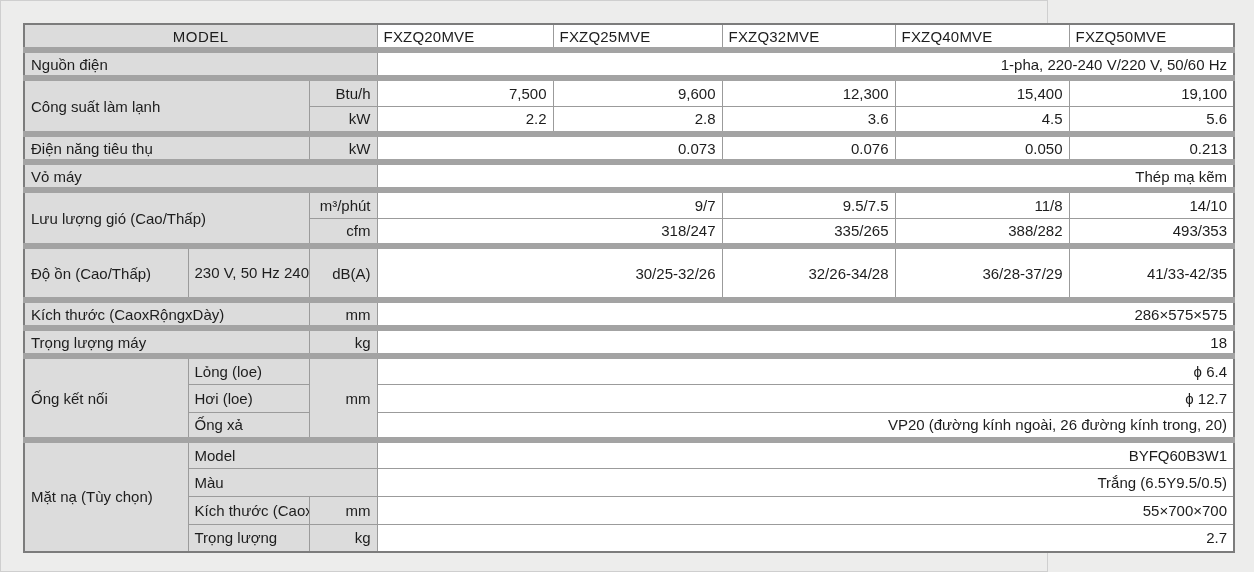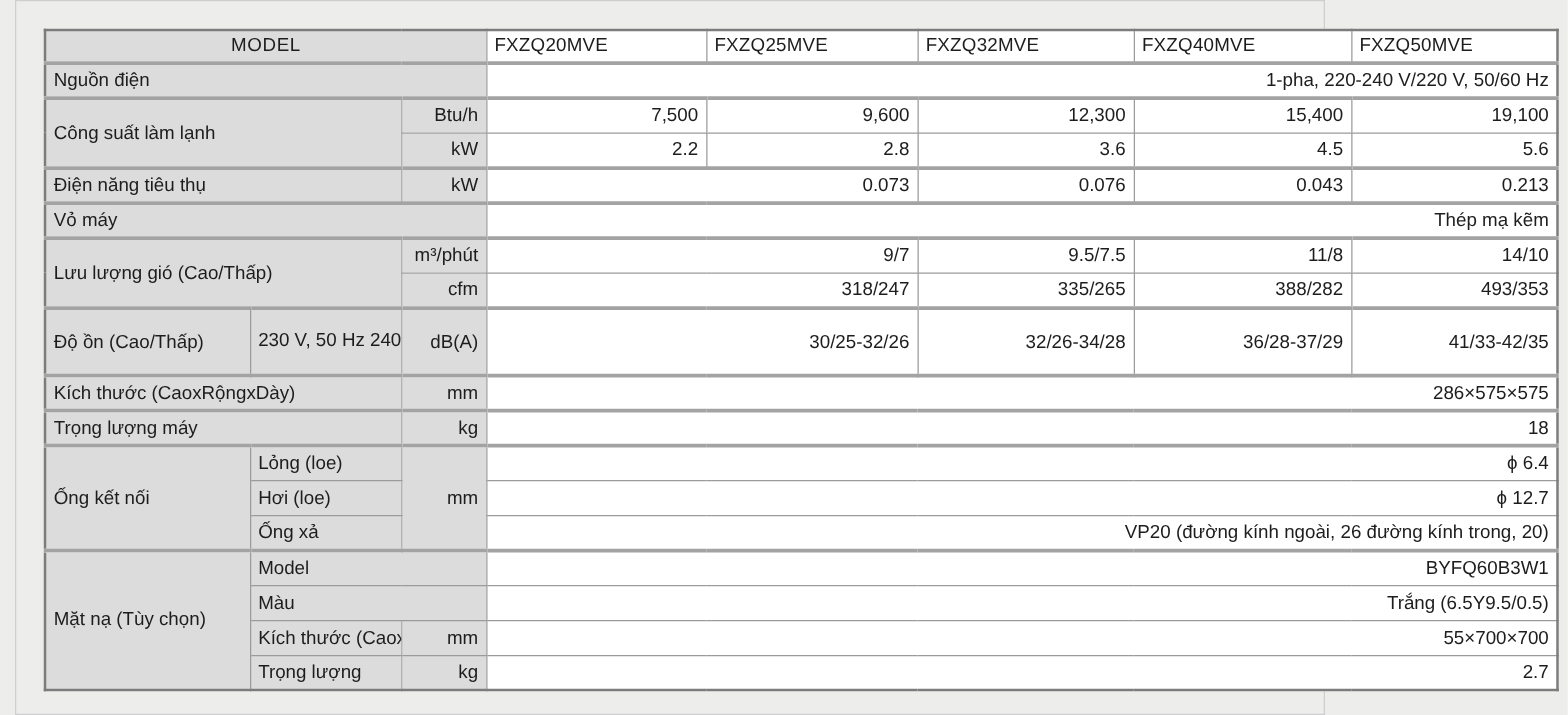--- a/index.html
+++ b/index.html
@@ -11,21 +11,20 @@
     width: 1254px;
     height: 572px;
     overflow: hidden;
   }
   .page {
     width: 1048px;
     height: 572px;
     box-sizing: border-box;
     border: 1px solid #cfcfcf;
     padding: 22px 0 0 22px;
-    margin-left: 12px;
   }
   table.spec {
     border-collapse: collapse;
     table-layout: fixed;
     width: 1210px;
     border: 2px solid #7c7c7c;
     background: #ffffff;
   }
   table.spec th, table.spec td {
     border: 1px solid #9b9b9b;
@@ -33,21 +32,21 @@
     font-weight: normal;
     padding: 1px 6px;
     vertical-align: middle;
     overflow: hidden;
     white-space: nowrap;
   }
   tr { height: 28px; }
   tr.header-row { height: 26px; }
   tr.noise-row { height: 54px; padding-left: 13px; }
   
-  tr.sec > th, tr.sec > td { border-top: 3px solid #a3a3a3; }
+  tr.sec > th, tr.sec > td { border-top: 6px solid #a3a3a3; }
 
   .gray  { background: #dcdcdc; }
 
   th.label {
     text-align: left;
     padding-left: 10px;
   }
   th.center, td.val { text-align: right; }
   td.val { background: #ffffff; }
   th.model-col {
@@ -114,21 +113,21 @@
       <td class="val">3.6</td>
       <td class="val">4.5</td>
       <td class="val">5.6</td>
     </tr>
 
     <tr class="sec">
       <th class="label gray" colspan="2">Điện năng tiêu thụ</th>
       <th class="center gray">kW</th>
       <td class="val" colspan="2">0.073</td>
       <td class="val">0.076</td>
-      <td class="val">0.043</td>
+      <td class="val">0.050</td>
       <td class="val">0.213</td>
     </tr>
 
     <tr class="sec">
       <th class="label gray" colspan="3">Vỏ máy</th>
       <td class="val" colspan="5">Thép mạ kẽm</td>
     </tr>
 
     <tr class="sec">
       <th class="label gray" colspan="2" rowspan="2">Lưu lượng gió (Cao/Thấp)</th>

